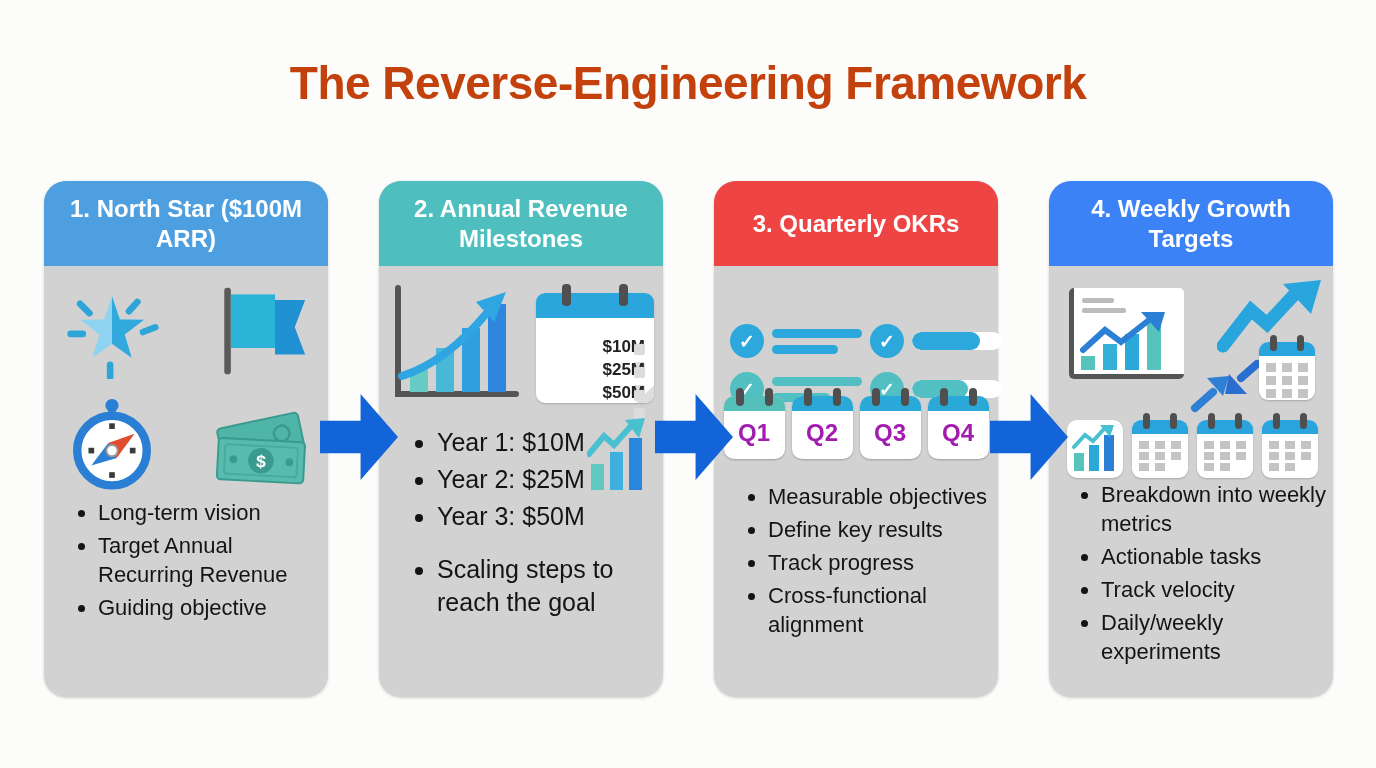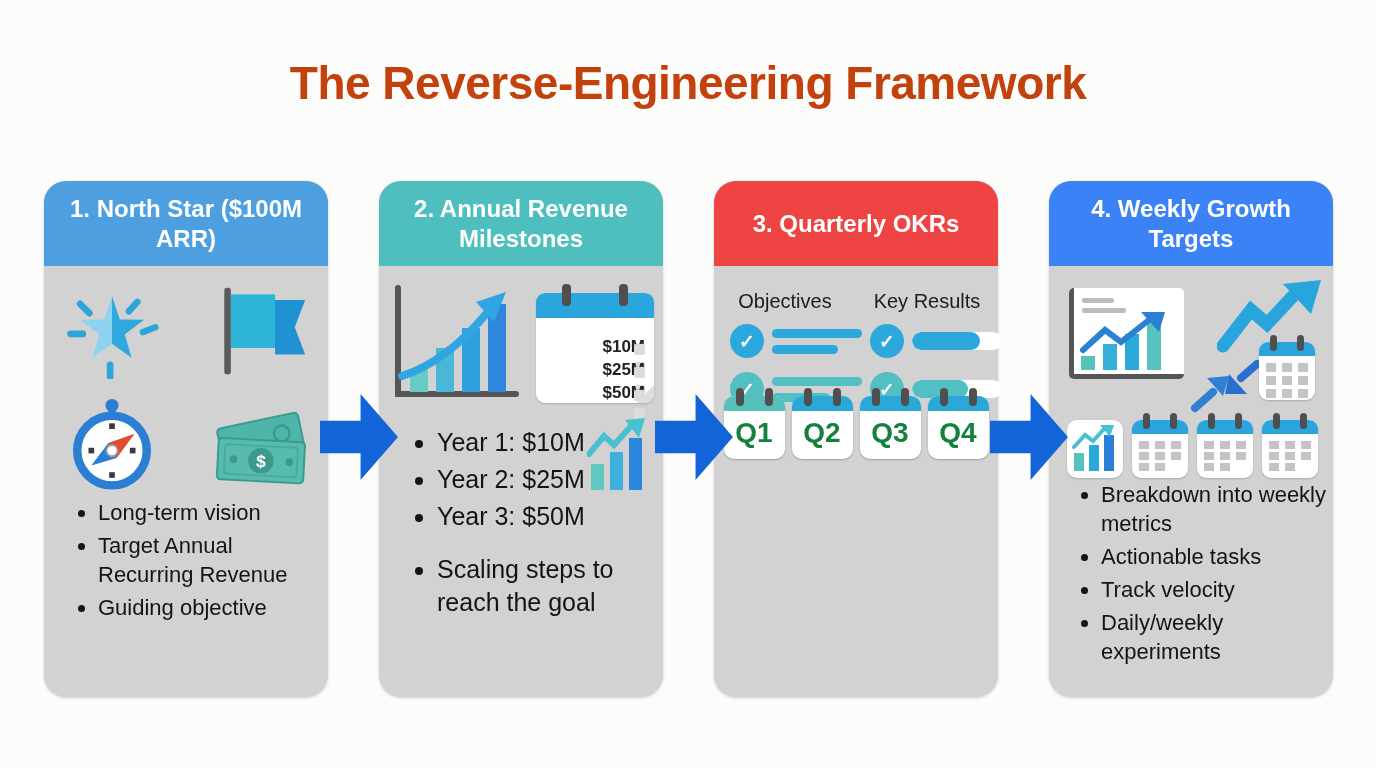--- a/index.html
+++ b/index.html
@@ -74,21 +74,21 @@
   .olines { display:flex; flex-direction:column; gap:7px; }
   .oline { height:9px; border-radius:5px; }
   .ktrack { width:90px; height:18px; background:#fff; border-radius:9px; overflow:hidden; }
   .kfill { height:100%; border-radius:9px; }
   .quarters { position:absolute; top:130px; left:0; right:0;
     display:flex; justify-content:center; gap:7px; }
   .q-chip { position:relative; width:61px; height:63px; background:#fff; border-radius:10px;
     box-shadow:0 1px 2px rgba(0,0,0,.25); }
   .chip-top { height:15px; border-radius:10px 10px 0 0; background:#2aa9d8; }
   .q-chip .cal-peg { top:-8px; width:8px; height:18px; }
-  .q-label { text-align:center; font-size:28px; font-weight:bold; color:#15803d; line-height:44px; }
+  .q-label { text-align:center; font-size:24px; font-weight:bold; color:#a21caf; line-height:44px; }
   .c3-bullets { position:absolute; top:216px; left:28px; width:232px; }
 
   
   .c4-cluster { position:absolute; top:14px; left:0; right:0; height:210px; }
   .board { position:absolute; left:20px; top:8px; width:110px; height:86px; background:#fff;
     border-radius:5px; border-left:5px solid #555; border-bottom:5px solid #555; }
   .board .bline { position:absolute; left:8px; height:5px; background:#bcbcbc; border-radius:2px; }
   .zig-big { position:absolute; right:6px; top:0px; }
   .arrow-ne { position:absolute; left:140px; top:96px; }
   .arrow-sw { position:absolute; left:174px; top:78px; }
@@ -236,24 +236,20 @@
         <polyline points="2,36 17,18 27,27 44,8" stroke="#49c0cf" stroke-width="6" fill="none" stroke-linecap="round"></polyline>
         <polygon points="38,2 58,0 52,20" fill="#49c0cf"></polygon>
       </svg>
     </div>
   </div>
 </div>
 
 <div class="col" style="left:714px">
   <div class="col-header" style="background: #ef4444;">3. Quarterly OKRs</div>
   <div class="col-body">
-    <div class="okr-labels">
-      <div>Objectives</div>
-      <div>Key Results</div>
-    </div>
     <div class="okr-grid">
       <div class="okr-item">
         <div class="chk bg-blue">✓</div>
         <div class="olines">
             <div class="oline bg-blue" style="width:90px"></div>
             <div class="oline bg-blue" style="width:66px"></div>
           </div>
       </div>
       <div class="okr-item">
         <div class="chk bg-blue">✓</div>
@@ -294,20 +290,26 @@
         <div class="chip-top" style="background: rgb(42, 169, 216);"></div>
           <div class="q-label">Q3</div>
       </div>
       <div class="q-chip">
         <div class="cal-peg" style="left:12px"></div>
           <div class="cal-peg" style="right:12px"></div>
         <div class="chip-top" style="background: rgb(42, 169, 216);"></div>
           <div class="q-label">Q4</div>
       </div>
     </div>
+    <ul class="bullets fs22 c3-bullets">
+      <li>Measurable objectives</li>
+      <li>Define key results</li>
+      <li>Track progress</li>
+      <li>Cross-functional alignment</li>
+    </ul>
   </div>
 </div>
 
 <div class="col" style="left:1049px">
   <div class="col-header" style="background: #3b82f6;">4. Weekly Growth Targets</div>
   <div class="col-body">
     <div class="c4-cluster">
       <div class="board">
         <div class="bline" style="top:10px; width:32px"></div>
         <div class="bline" style="top:20px; width:44px"></div>

